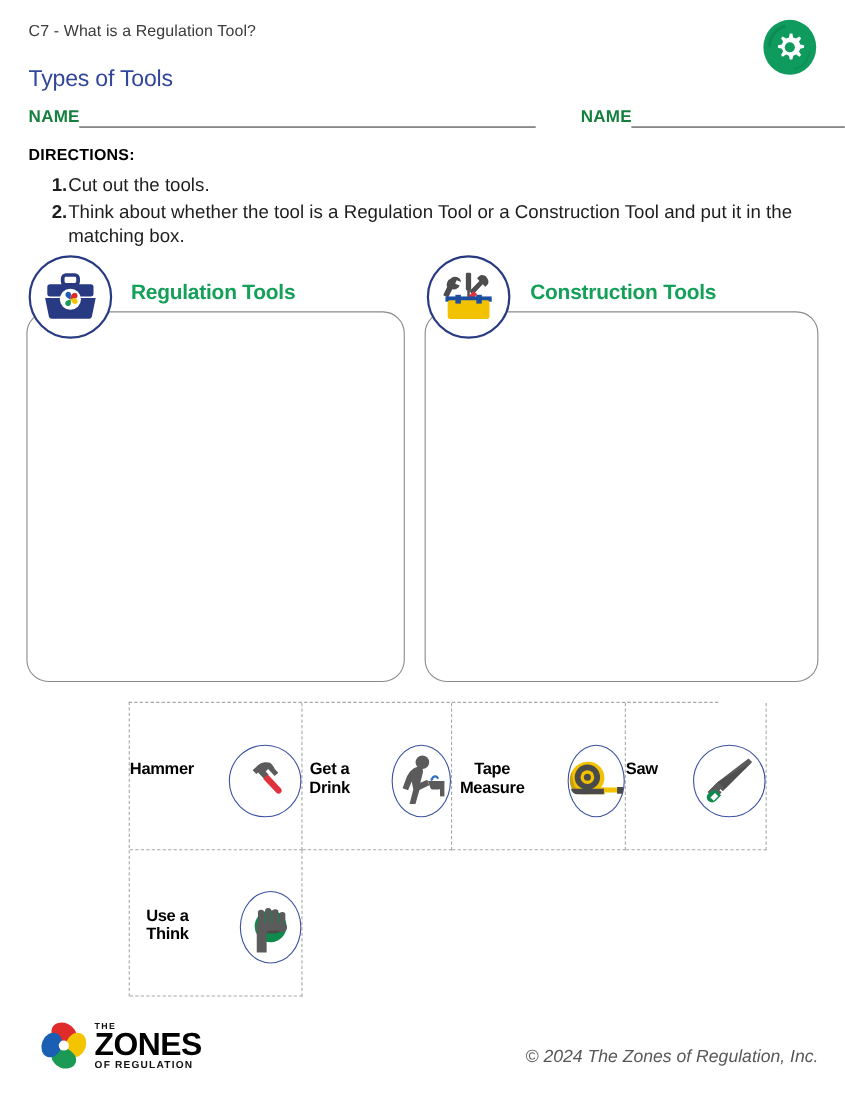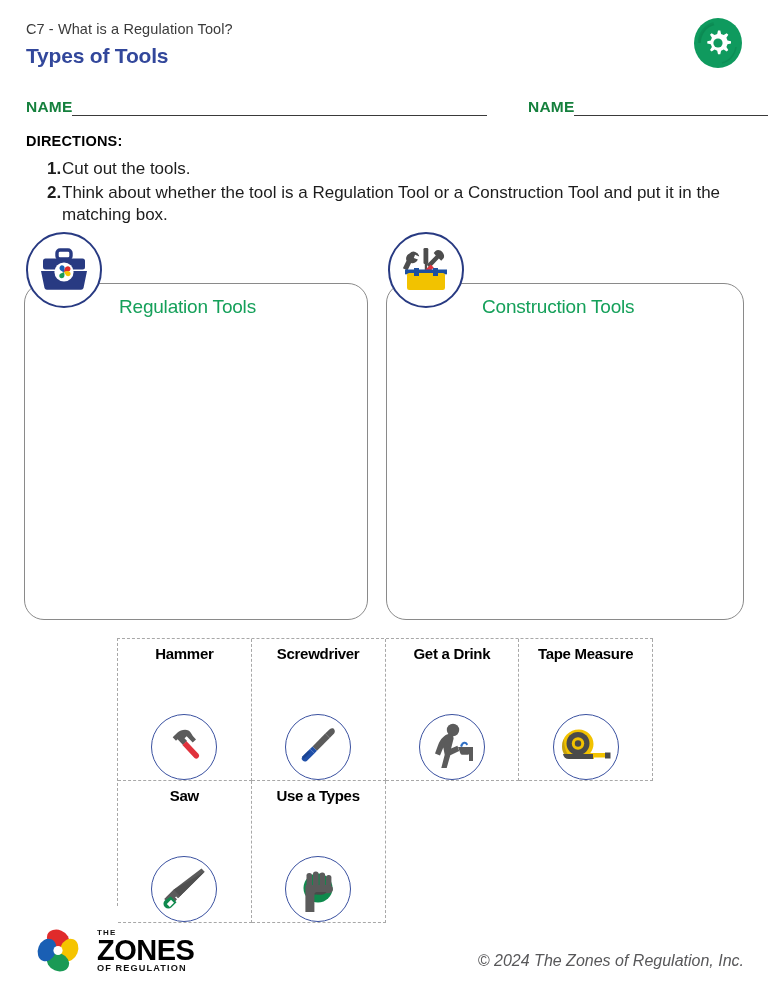--- a/index.html
+++ b/index.html
@@ -22,23 +22,23 @@
     left: 26px;
     top: 21px;
     font-size: 14.5px;
     color: #3b3b3b;
     letter-spacing: 0.1px;
     text-align: center;
   }
   #page-title {
     position: absolute;
     left: 26px;
-    top: 44px;
+    top: 60px;
     font-size: 21px;
-    font-weight: bold;
+    font-weight: normal;
     color: #32479b;
     letter-spacing: -0.2px;
   }
   #gear-badge {
     position: absolute;
     right: 24px;
     top: 17px;
     width: 52px;
     height: 52px;
   }
@@ -124,25 +124,24 @@
     display: flex;
     align-items: center;
     justify-content: center;
   }
   #badge-regulation { left: 26px; top: 232px; }
   #badge-construction { left: 388px; top: 232px; }
 
   .sort-heading {
     position: absolute;
     font-size: 19px;
-    font-weight: normal;
+    font-weight: bold;
     color: #15a05a;
     letter-spacing: -0.2px;
     z-index: 6;
-    margin-top: 40px;
   }
   #heading-regulation { left: 119px; top: 256px; }
   #heading-construction { left: 482px; top: 256px; }
 
   
   #card-grid {
     position: absolute;
     left: 117px;
     top: 638px;
     width: 536px;
@@ -152,23 +151,22 @@
     grid-template-rows: repeat(2, 1fr);
     border-top: 1.2px dashed #a8a8a8;
     border-left: 1.2px dashed #a8a8a8;
     box-sizing: border-box;
   }
   .tool-card {
     border-right: 1.2px dashed #a8a8a8;
     border-bottom: 1.2px dashed #a8a8a8;
     box-sizing: border-box;
     display: flex;
-    flex-direction: column;
     align-items: center;
-    justify-content: flex-start;
+    justify-content: space-between;
     padding-top: 7px;
     gap: 32px;
   }
   .tool-card-label {
     font-size: 15px;
     font-weight: bold;
     color: #000;
     text-align: center;
     line-height: 1.12;
     letter-spacing: -0.3px;
@@ -190,21 +188,21 @@
 
   
   #footer-logo {
     position: absolute;
     left: 32px;
     top: 926px;
     display: flex;
     align-items: center;
   }
   #footer-wordmark {
-    margin-left: 13px;
+    margin-left: 2px;
     line-height: 1;
   }
   #wordmark-the {
     font-size: 8px;
     font-weight: bold;
     letter-spacing: 1.2px;
     color: #111;
     display: block;
   }
   #wordmark-zones {
@@ -308,32 +306,20 @@
     <div class="tool-card-label">Hammer</div>
     <div class="tool-card-icon">
       <svg width="46" height="46" viewBox="0 0 46 46">
         <path d="M27.5 6.5c-3.4-1.4-8.3-.4-11.2 2.3l-4.6 4.4 3.3 3.5 1.6-1.5 5.4 5.7 4.1-3.9-2.6-2.7 2.2-2.1 6 6.3 3.3-3.1-3.2-3.4c-1.1-2.2-2.4-4.2-4.3-5.5z" fill="#5b5b5b"></path>
         <path d="M21.4 21.1l4.1-3.9 12.1 12.8a2.9 2.9 0 0 1-4.1 4z" fill="#e0323c"></path>
       </svg>
     </div>
   </div>
 
 
-  <div class="tool-card">
-    <div class="tool-card-label">Screwdriver</div>
-    <div class="tool-card-icon">
-      <svg width="46" height="46" viewBox="0 0 46 46">
-        <path d="M38.5 4.5c1.6 1.6 1.8 3.6.6 4.9L34.7 14l-4.5-4.4 4.5-4.4c1.3-1.2 3.3-1 3.8-.7z" fill="#5b5b5b"></path>
-        <path d="M30.2 9.6l4.5 4.4L22 26.8l-4.5-4.4z" fill="#5b5b5b"></path>
-        <path d="M17.5 22.4l4.5 4.4-2.6 2.6-4.5-4.4z" fill="#1f4fa8"></path>
-        <path d="M14.9 25l4.5 4.4-7.6 7.5a3.2 3.2 0 0 1-4.5-4.4z" fill="#1f4fa8"></path>
-        <path d="M13.3 26.7l1.9 1.8-6.4 6.3-1.9-1.8z" fill="#173c80" opacity="0.55"></path>
-      </svg>
-    </div>
-  </div>
 
   <div class="tool-card">
     <div class="tool-card-label">Get a Drink</div>
     <div class="tool-card-icon">
       <svg width="52" height="52" viewBox="0 0 52 52">
         <circle cx="27" cy="9" r="6.2" fill="#5b5b5b"></circle>
         <path d="M22.5 13c-4.5 1.2-8 5-10.2 10.5L9 32.5l5 2 3.3-8 1.4 7.2-3.4 13.3h5.4l3.6-12.8 8.9-4.3-1.8-5.1-6.3 2.8 2.4-9.6c.5-2.5-1.3-4.6-3.5-4.9z" fill="#5b5b5b"></path>
         <path d="M32 26h14l-2.6 6.5a2 2 0 0 1-1.9 1.3h-5.2a2 2 0 0 1-1.9-1.3z" fill="#5b5b5b"></path>
         <rect x="43" y="26" width="4" height="14" fill="#5b5b5b"></rect>
         <path d="M35.5 24.5c1-3.2 4.2-3.6 5.4-1.3" stroke="#2f6fc4" stroke-width="2" fill="none" stroke-linecap="round"></path>
@@ -366,21 +352,21 @@
         <path d="M41.5 3.5l3.2 3.2L20 31.3l-6.5-6.5zM13.6 24.9l6.4 6.4-1.4 1.4-2-2-1.6 1.6 2 2-1.5 1.5-2-2-1.6 1.6 2 2-1.4 1.4-6.4-6.4z" fill="#5b5b5b"></path>
         <path d="M44.7 6.7L20 31.3l-6.5-6.5z" fill="#4f4f4f"></path>
         <path d="M13.5 24.8l6.5 6.5-2 2-2.1-2.1-1.7 1.7 2.1 2.1-1.9 1.9-2.1-2.1-1.7 1.7 2.1 2.1-2 2-6.5-6.5z" fill="#5b5b5b"></path>
         <path d="M10.8 31.5l5.7 5.7-5 5a4.5 4.5 0 0 1-6.4 0l-.3-.3a4.5 4.5 0 0 1 0-6.4z" fill="#0f8a4d"></path>
         <path d="M11 34.8l3 3-4.2 4.2-3-3z" fill="#ffffff"></path>
       </svg>
     </div>
   </div>
 
   <div class="tool-card">
-    <div class="tool-card-label">Use a Types</div>
+    <div class="tool-card-label">Use a Think</div>
     <div class="tool-card-icon">
       <svg width="50" height="50" viewBox="0 0 50 50">
         <circle cx="25" cy="24" r="14.5" fill="#0f8a4d"></circle>
         <rect x="13.5" y="9" width="5.6" height="14" rx="2.6" fill="#5b5b5b"></rect>
         <rect x="20" y="7.5" width="5.6" height="15.5" rx="2.6" fill="#5b5b5b"></rect>
         <rect x="26.5" y="8.5" width="5.6" height="14.5" rx="2.6" fill="#5b5b5b"></rect>
         <rect x="33" y="11" width="5.4" height="12" rx="2.5" fill="#5b5b5b"></rect>
         <path d="M13 21h23c2.4 0 4 1.8 4 4.2 0 2.3-1.7 4-4 4H24c-1.6 0-2.6 1-2.6 2.4V48h-9V24c0-1.7.6-3 .6-3z" fill="#5b5b5b"></path>
         <path d="M21.4 30.5c0-1.4 1-2.4 2.6-2.4h9.5c-1 1.6-3 2.6-5.3 2.6z" fill="#4a4a4a"></path>
       </svg>

